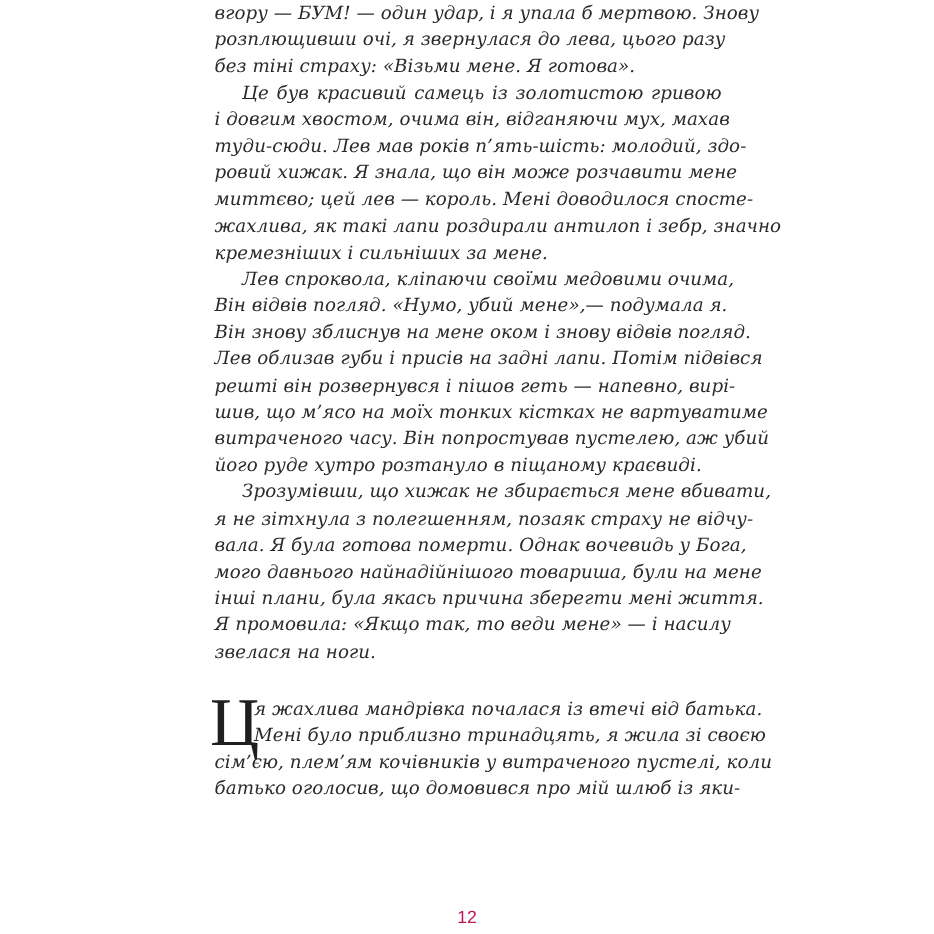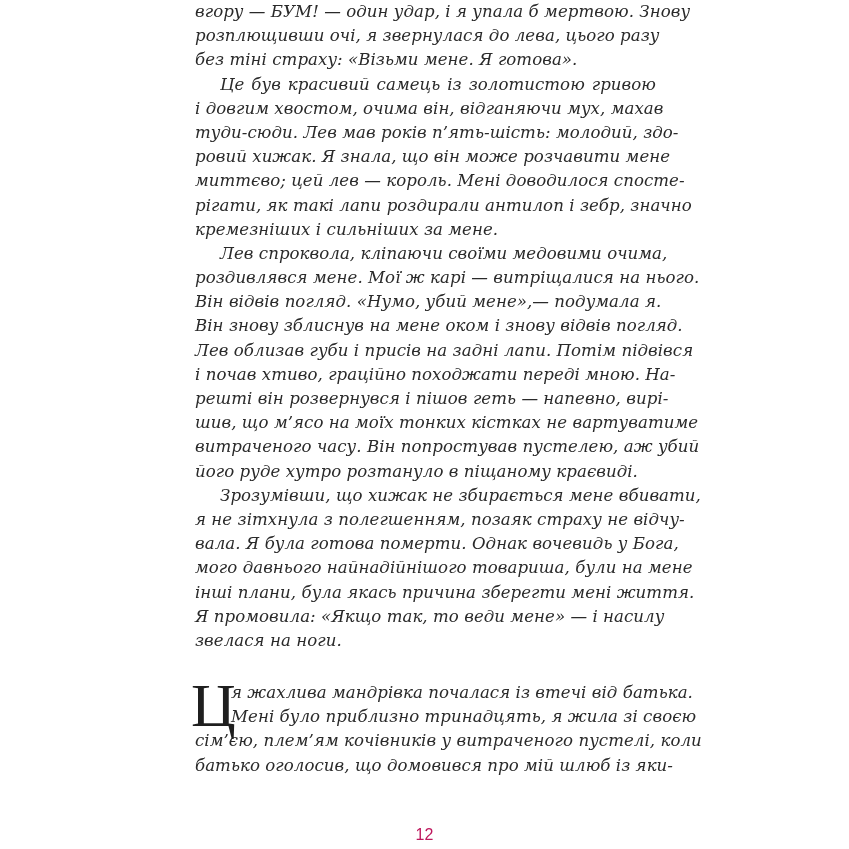--- a/index.html
+++ b/index.html
@@ -78,31 +78,29 @@
     <span class="line">розплющивши очі, я звернулася до лева, цього разу</span>
     <span class="line last">без тіні страху: «Візьми мене. Я готова».</span>
   </div>
 
   <div>
     <span class="line indent">Це був красивий самець із золотистою гривою</span>
     <span class="line">і довгим хвостом, очима він, відганяючи мух, махав</span>
     <span class="line">туди-сюди. Лев мав років п’ять-шість: молодий, здо-</span>
     <span class="line">ровий хижак. Я знала, що він може розчавити мене</span>
     <span class="line">миттєво; цей лев — король. Мені доводилося спосте-</span>
-    <span class="line">рігати, як такі лапи роздирали антилоп і зебр, значно</span>
+    <span class="line">жахлива, як такі лапи роздирали антилоп і зебр, значно</span>
     <span class="line last">кремезніших і сильніших за мене.</span>
   </div>
 
   <div>
     <span class="line indent">Лев спроквола, кліпаючи своїми медовими очима,</span>
-    <span class="line">роздивлявся мене. Мої ж карі — витріщалися на нього.</span>
     <span class="line">Він відвів погляд. «Нумо, убий мене»,— подумала я.</span>
     <span class="line">Він знову зблиснув на мене оком і знову відвів погляд.</span>
     <span class="line">Лев облизав губи і присів на задні лапи. Потім підвівся</span>
-    <span class="line">і почав хтиво, граційно походжати переді мною. На-</span>
     <span class="line">решті він розвернувся і пішов геть — напевно, вирі-</span>
     <span class="line">шив, що м’ясо на моїх тонких кістках не вартуватиме</span>
     <span class="line">витраченого часу. Він попростував пустелею, аж убий</span>
     <span class="line last">його руде хутро розтануло в піщаному краєвиді.</span>
   </div>
 
   <div>
     <span class="line indent">Зрозумівши, що хижак не збирається мене вбивати,</span>
     <span class="line">я не зітхнула з полегшенням, позаяк страху не відчу-</span>
     <span class="line">вала. Я була готова померти. Однак вочевидь у Бога,</span>

